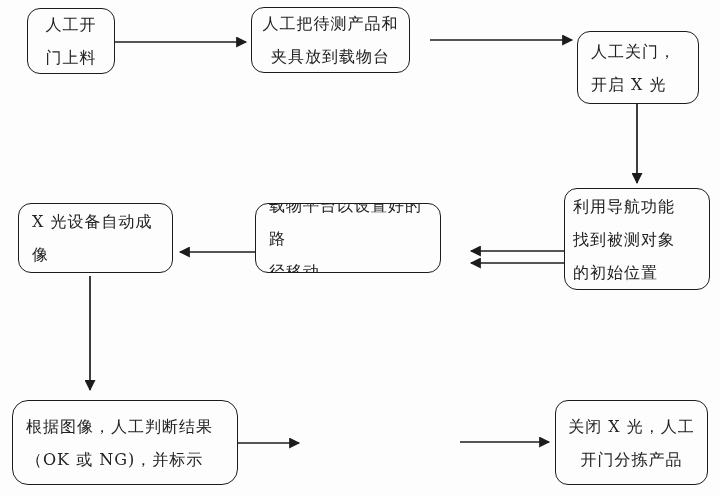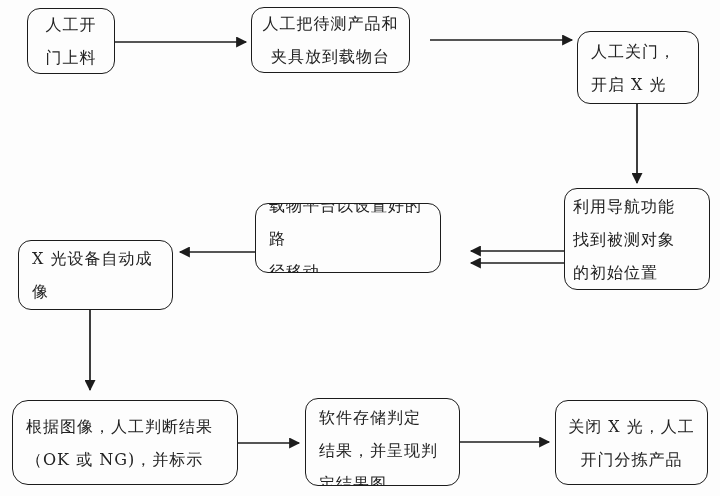--- a/index.html
+++ b/index.html
@@ -34,21 +34,21 @@
   }
   .node.center { justify-content: center; text-align: center; padding: 0 6px; }
   .node.left   { justify-content: flex-start; text-align: left; padding: 0 10px 0 13px; }
   .node.top    { align-items: flex-start; padding-top: 2px; }
   
   #n0 { left: 27px;  top: 8px;   width: 88px;  height: 66px; }
   #n1 { left: 251px; top: 7px;   width: 159px; height: 66px; }
   #n2 { left: 577px; top: 5px;   width: 122px; height: 73px; margin-top: 26px; }
   #n3 { left: 564px; top: 188px; width: 146px; height: 102px; padding-left: 8px; }
   #n4 { left: 255px; top: 203px; width: 186px; height: 70px; }
-  #n5 { left: 18px;  top: 203px; width: 155px; height: 70px; margin-top: 37px; }
+  #n5 { left: 18px;  top: 203px; width: 155px; height: 70px; }
   #n6 { left: 12px;  top: 400px; width: 226px; height: 85px; border-radius: 16px; }
   #n7 { left: 305px; top: 398px; width: 155px; height: 88px; }
   #n8 { left: 555px; top: 400px; width: 153px; height: 85px; }
 </style>
 </head>
 <body>
 
 <div class="canvas">
 
   <svg class="arrow-layer" viewBox="0 0 720 496" xmlns="http://www.w3.org/2000/svg">
@@ -83,20 +83,17 @@
 
   <div class="node left" id="n4">载物平台以设置好的路
 径移动</div>
 
   <div class="node left" id="n5">X 光设备自动成
 像</div>
 
   <div class="node left" id="n6">根据图像，人工判断结果
 （OK 或 NG)，并标示</div>
 
-  <div class="node left top" id="n7">软件存储判定
-结果，并呈现判
-定结果图</div>
 
   <div class="node center" id="n8">关闭 X 光，人工
 开门分拣产品</div>
 
 </div>
 
 </body></html>

